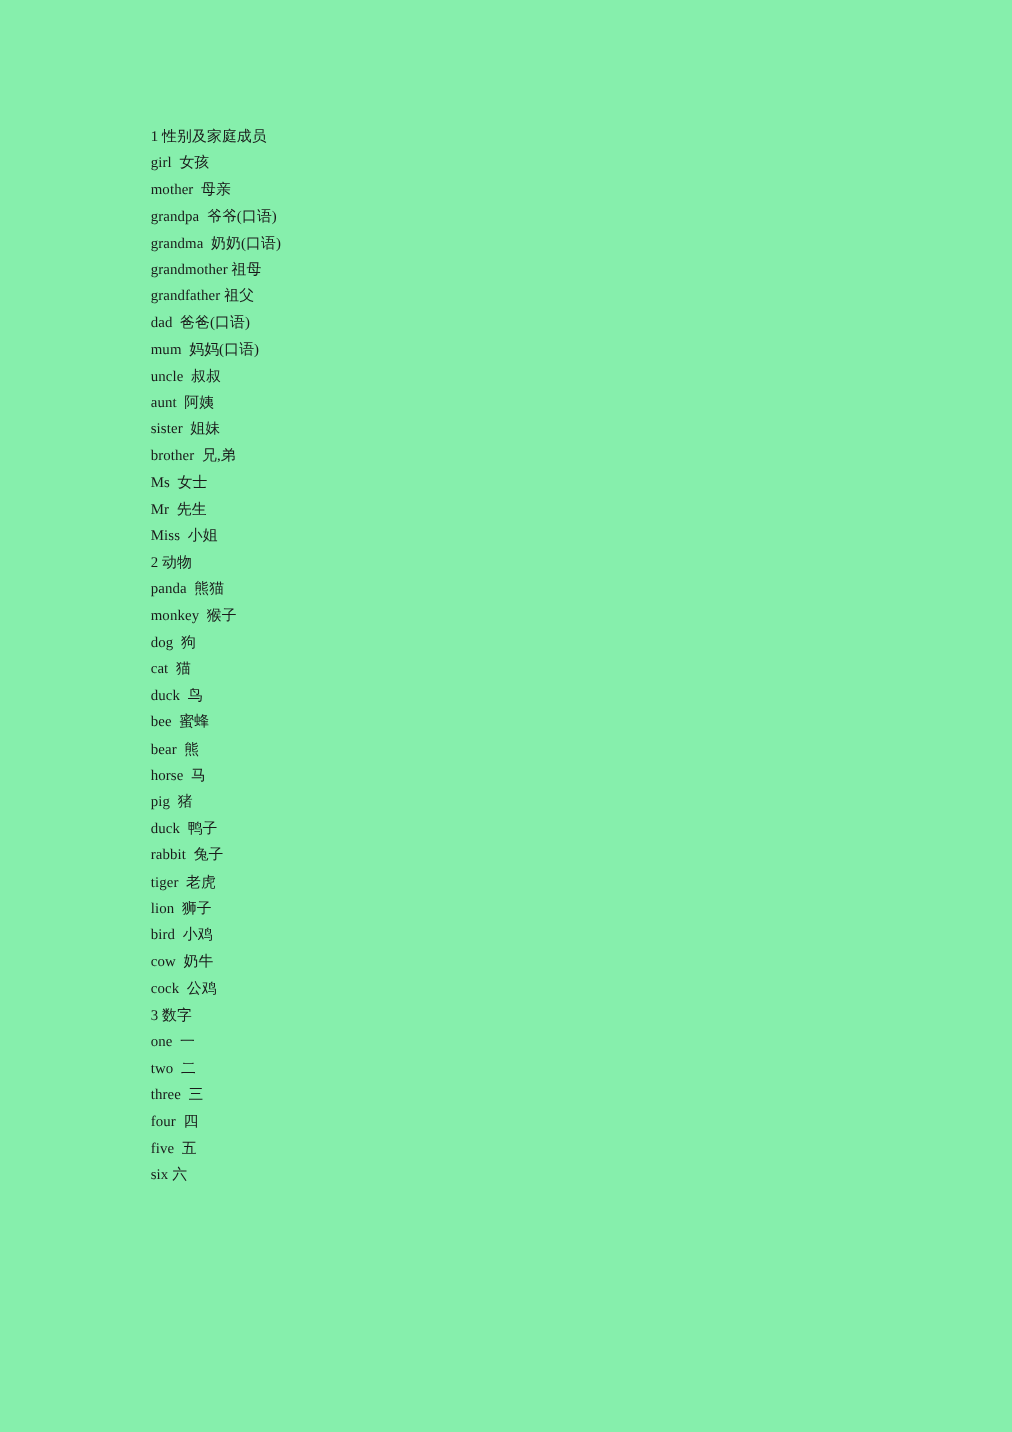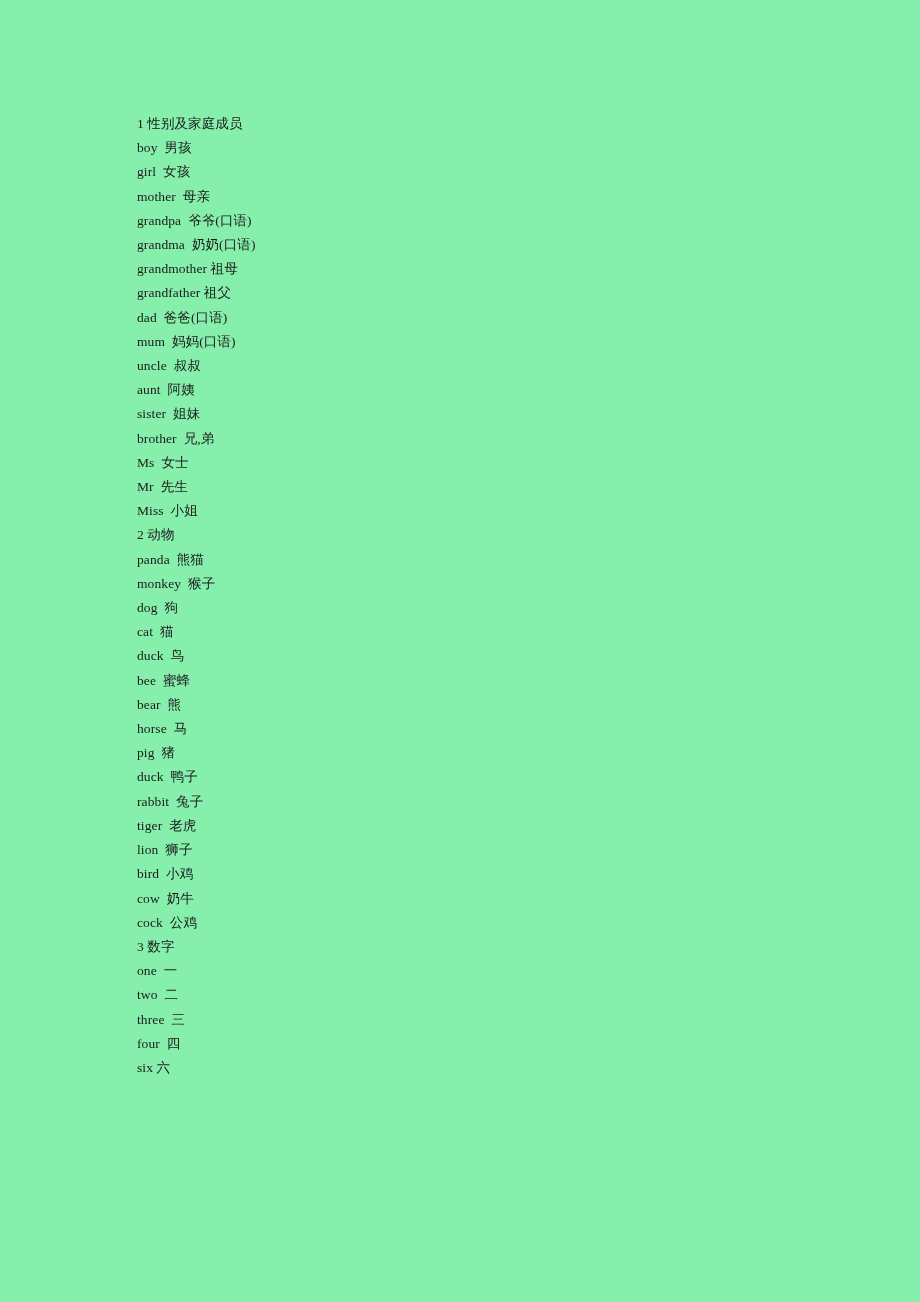--- a/index.html
+++ b/index.html
@@ -45,21 +45,20 @@
   .line.section {
     color: #1a1a1a;
   }
 </style>
 </head>
 <body>
 
 <div class="page">
   <div class="text-block" id="vocab-list">
       <div class="line section">1 性别及家庭成员</div>
-      <div class="line">boy  男孩</div>
       <div class="line">girl  女孩</div>
       <div class="line">mother  母亲</div>
       <div class="line">grandpa  爷爷(口语)</div>
       <div class="line">grandma  奶奶(口语)</div>
       <div class="line">grandmother 祖母</div>
       <div class="line">grandfather 祖父</div>
       <div class="line">dad  爸爸(口语)</div>
       <div class="line">mum  妈妈(口语)</div>
       <div class="line">uncle  叔叔</div>
       <div class="line">aunt  阿姨</div>
@@ -83,15 +82,16 @@
       <div class="line">tiger  老虎</div>
       <div class="line">lion  狮子</div>
       <div class="line">bird  小鸡</div>
       <div class="line">cow  奶牛</div>
       <div class="line">cock  公鸡</div>
       <div class="line section">3 数字</div>
       <div class="line">one  一</div>
       <div class="line">two  二</div>
       <div class="line">three  三</div>
       <div class="line">four  四</div>
+      <div class="line">five  五</div>
       <div class="line">six 六</div>
     </div>
 </div>
 
 </body></html>

